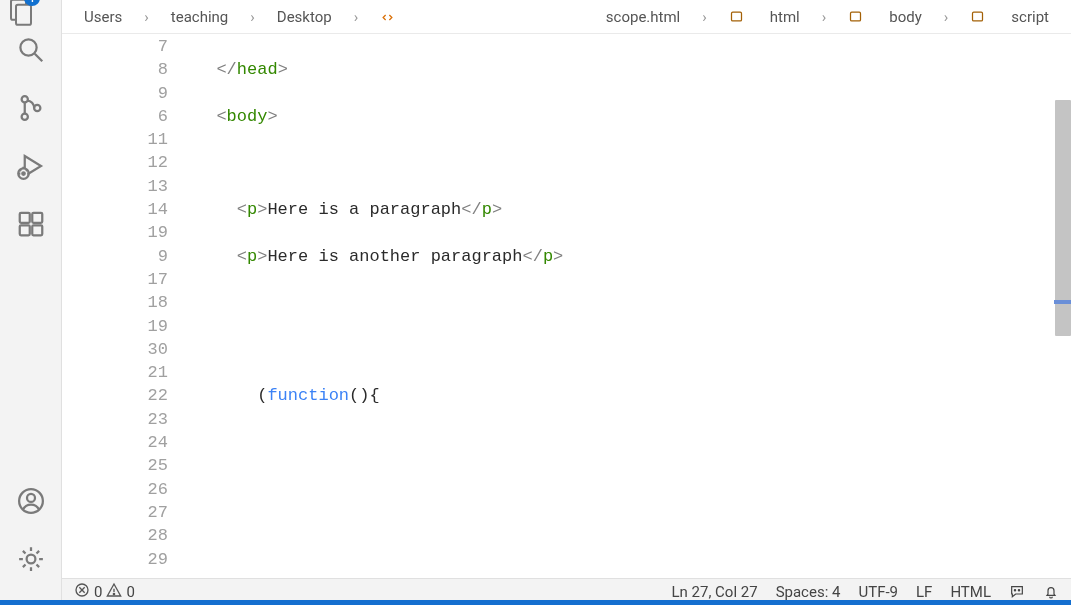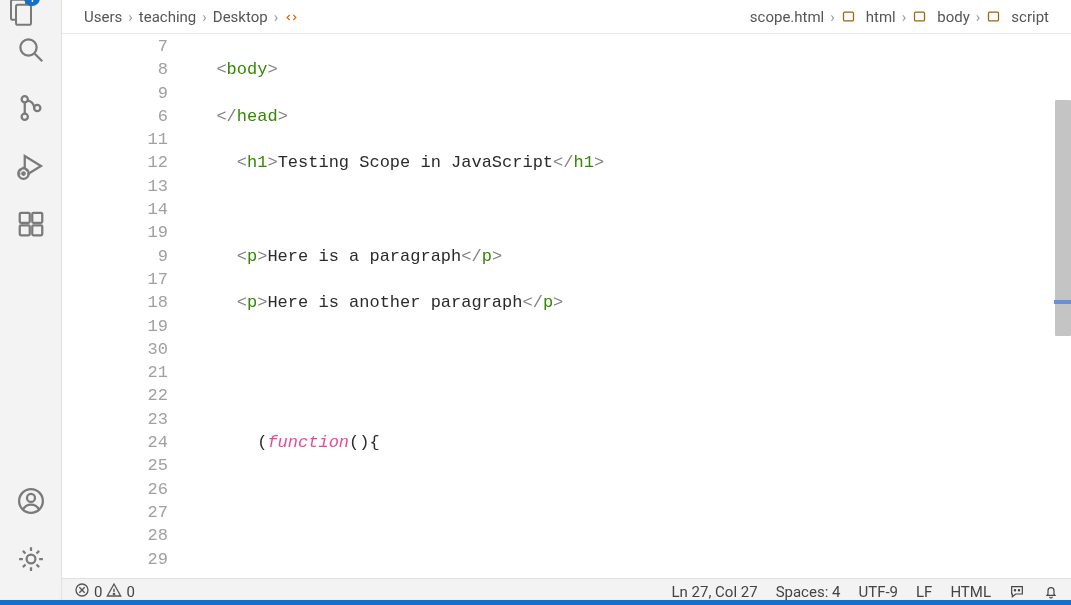--- a/index.html
+++ b/index.html
@@ -45,21 +45,21 @@
   .explorer-corner {
     position: absolute; top: -4px; left: 6px; color: #7a7a7a;
   }
   .explorer-corner svg { width: 30px; height: 30px; }
 
   
   .main-col { flex: 1; display: flex; flex-direction: column; min-width: 0; }
 
   
   .breadcrumb {
-    height: 34px; display:flex; align-items:center; gap: 6px;
+    height: 34px; display:flex; align-items:center; gap: 22px;
     padding: 0 22px; color: #555; font-size: 15px;
     border-bottom: 1px solid #eaeaea; white-space: nowrap;
   }
   .crumb { color: #555; }
   .crumb-sep { color: #999; }
   .crumb-ico { display:inline-flex; align-items:center; margin-right:4px; }
   .crumb-ico.code { color: #d97008; }
   .crumb-ico.tag { color: #a36006; }
   .crumb-ico svg { width:15px; height:15px; }
 
@@ -75,21 +75,21 @@
   .code {
     flex:1; font-family: Menlo, Consolas, "Courier New", monospace;
     font-size: 17px; line-height: 23.3px; white-space: pre; padding-top: 1px;
     color: #2b2b2b; overflow: hidden;
   }
   .code .row { height: 23.3px; }
 
   
   .pn { color: #808080; }         
   .tag { color: #338800; }       
-  .kw { color: #ec4899; font-style: italic; }
+  .kw { color: #3b82f6; }
 
   
   .minimap {
     position: absolute; top: 0; right: 0; width: 17px; height: 100%;
     background: transparent;
   }
   .scroll-thumb {
     position: absolute; right: 0; top: 66px; width: 16px; height: 236px;
     background: #c4c4c4; border-radius: 1px;
   }
@@ -231,23 +231,22 @@
         <div class="ln">23</div>
         <div class="ln">24</div>
         <div class="ln">25</div>
         <div class="ln">26</div>
         <div class="ln">27</div>
         <div class="ln">28</div>
         <div class="ln">29</div>
       </div>
 
       <div class="code">
+<div class="row">  <span class="pn">&lt;/</span><span class="tag">head</span><span class="pn">&gt;</span></div>
 <div class="row">  <span class="pn">&lt;</span><span class="tag">body</span><span class="pn">&gt;</span></div>
-<div class="row">  <span class="pn">&lt;/</span><span class="tag">head</span><span class="pn">&gt;</span></div>
-<div class="row">    <span class="pn">&lt;</span><span class="tag">h1</span><span class="pn">&gt;</span><span>Testing Scope in JavaScript</span><span class="pn">&lt;/</span><span class="tag">h1</span><span class="pn">&gt;</span></div>
 <div class="row"> </div>
 <div class="row">    <span class="pn">&lt;</span><span class="tag">p</span><span class="pn">&gt;</span><span>Here is a paragraph</span><span class="pn">&lt;/</span><span class="tag">p</span><span class="pn">&gt;</span></div>
 <div class="row">    <span class="pn">&lt;</span><span class="tag">p</span><span class="pn">&gt;</span><span>Here is another paragraph</span><span class="pn">&lt;/</span><span class="tag">p</span><span class="pn">&gt;</span></div>
 <div class="row"> </div>
 <div class="row"> </div>
 <div class="row">      (<span class="kw">function</span>(){</div>
 <div class="row"> </div>
 
 
 

